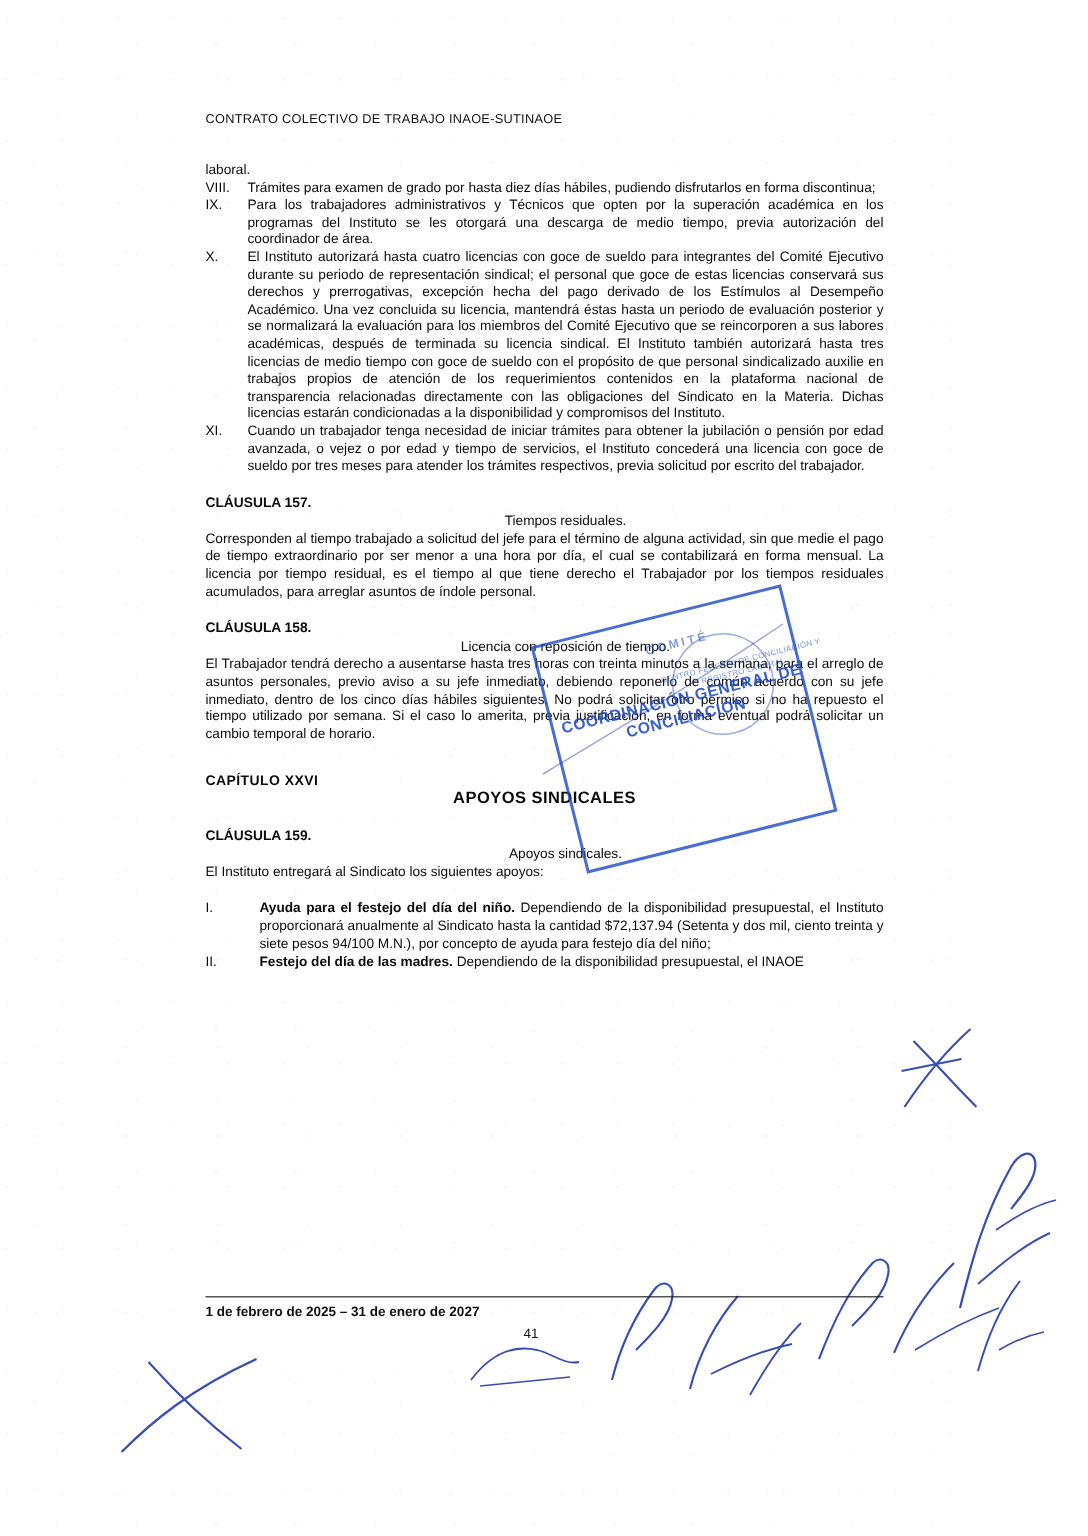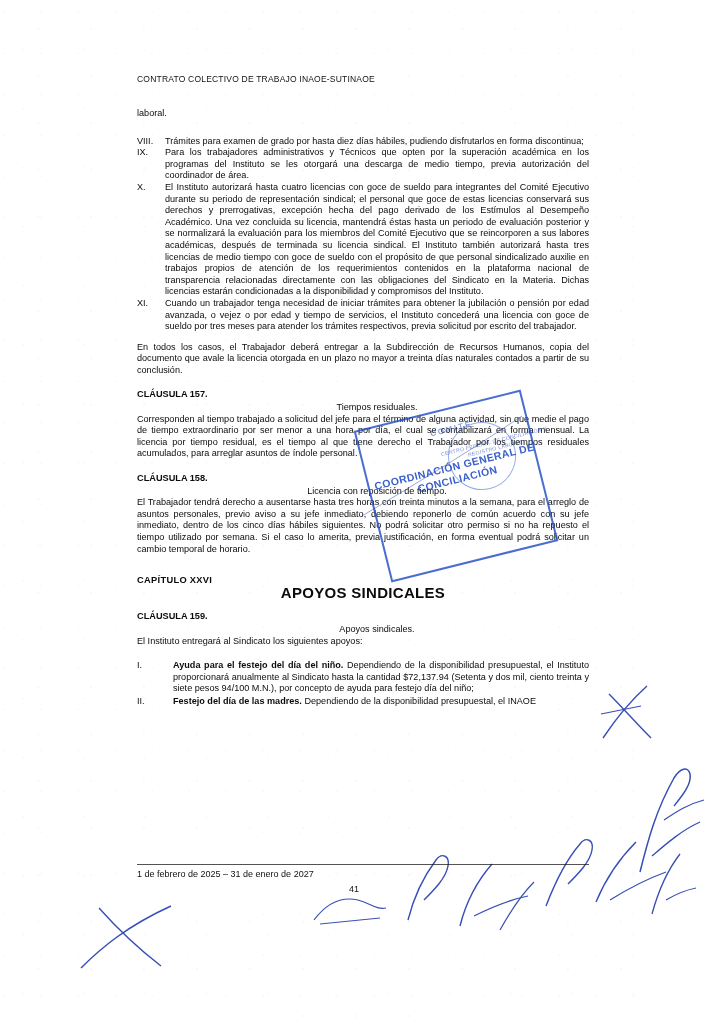--- a/index.html
+++ b/index.html
@@ -62,21 +62,21 @@
     min-width: 28px;
     text-align: left;
     padding-right: 6px;
     box-sizing: border-box;
   }
   .roman-item .txt {
     flex: 1;
     text-align: justify;
   }
   .plainline {
-    margin-bottom: 16px;
+    margin-bottom: 0px;
   }
   .para {
     margin-top: 9px;
     text-align: justify;
   }
   .clause-title {
     font-weight: bold;
     margin-top: 13px;
     font-size: 9.2px;
     text-align: left;
@@ -89,21 +89,21 @@
   .chapter {
     text-align: left;
     font-weight: bold;
     margin-top: 20px;
     font-size: 9.3px;
     letter-spacing: 0.3px;
   }
   .chapter2 {
     text-align: center;
     font-weight: bold;
-    font-size: 15px;
+    font-size: 11px;
     letter-spacing: 0.3px;
   }
   .list-apoyos {
     margin-top: 13px;
   }
   .list-apoyos .roman-item {
     margin-bottom: 1px;
   }
   .list-apoyos .num {
     width: 36px;
@@ -111,20 +111,21 @@
   }
   .bold { font-weight: bold; }
 
   .footer-left {
     position: absolute;
     left: 137px;
     top: 869px;
     font-size: 9px;
     color: #111;
     white-space: nowrap;
+    font-weight: bold;
   }
   .footer-page {
     position: absolute;
     left: 349px;
     top: 884px;
     font-size: 9px;
     color: #111;
   }
   .footer-rule {
     position: absolute;
@@ -242,21 +243,20 @@
     <div class="roman-item">
       <div class="num">X.</div>
       <div class="txt">El Instituto autorizará hasta cuatro licencias con goce de sueldo para integrantes del Comité Ejecutivo durante su periodo de representación sindical; el personal que goce de estas licencias conservará sus derechos y prerrogativas, excepción hecha del pago derivado de los Estímulos al Desempeño Académico. Una vez concluida su licencia, mantendrá éstas hasta un periodo de evaluación posterior y se normalizará la evaluación para los miembros del Comité Ejecutivo que se reincorporen a sus labores académicas, después de terminada su licencia sindical. El Instituto también autorizará hasta tres licencias de medio tiempo con goce de sueldo con el propósito de que personal sindicalizado auxilie en trabajos propios de atención de los requerimientos contenidos en la plataforma nacional de transparencia relacionadas directamente con las obligaciones del Sindicato en la Materia. Dichas licencias estarán condicionadas a la disponibilidad y compromisos del Instituto.</div>
     </div>
 
     <div class="roman-item">
       <div class="num">XI.</div>
       <div class="txt">Cuando un trabajador tenga necesidad de iniciar trámites para obtener la jubilación o pensión por edad avanzada, o vejez o por edad y tiempo de servicios, el Instituto concederá una licencia con goce de sueldo por tres meses para atender los trámites respectivos, previa solicitud por escrito del trabajador.</div>
     </div>
 
-    <div class="para">En todos los casos, el Trabajador deberá entregar a la Subdirección de Recursos Humanos, copia del documento que avale la licencia otorgada en un plazo no mayor a treinta días naturales contados a partir de su conclusión.</div>
 
     <div class="clause-title">CLÁUSULA 157.</div>
     <div class="clause-sub">Tiempos residuales.</div>
     <div>Corresponden al tiempo trabajado a solicitud del jefe para el término de alguna actividad, sin que medie el pago de tiempo extraordinario por ser menor a una hora por día, el cual se contabilizará en forma mensual. La licencia por tiempo residual, es el tiempo al que tiene derecho el Trabajador por los tiempos residuales acumulados, para arreglar asuntos de índole personal.</div>
 
     <div class="clause-title">CLÁUSULA 158.</div>
     <div class="clause-sub">Licencia con reposición de tiempo.</div>
     <div>El Trabajador tendrá derecho a ausentarse hasta tres horas con treinta minutos a la semana, para el arreglo de asuntos personales, previo aviso a su jefe inmediato, debiendo reponerlo de común acuerdo con su jefe inmediato, dentro de los cinco días hábiles siguientes. No podrá solicitar otro permiso si no ha repuesto el tiempo utilizado por semana. Si el caso lo amerita, previa justificación, en forma eventual podrá solicitar un cambio temporal de horario.</div>
 
     <div class="chapter">CAPÍTULO XXVI</div>

